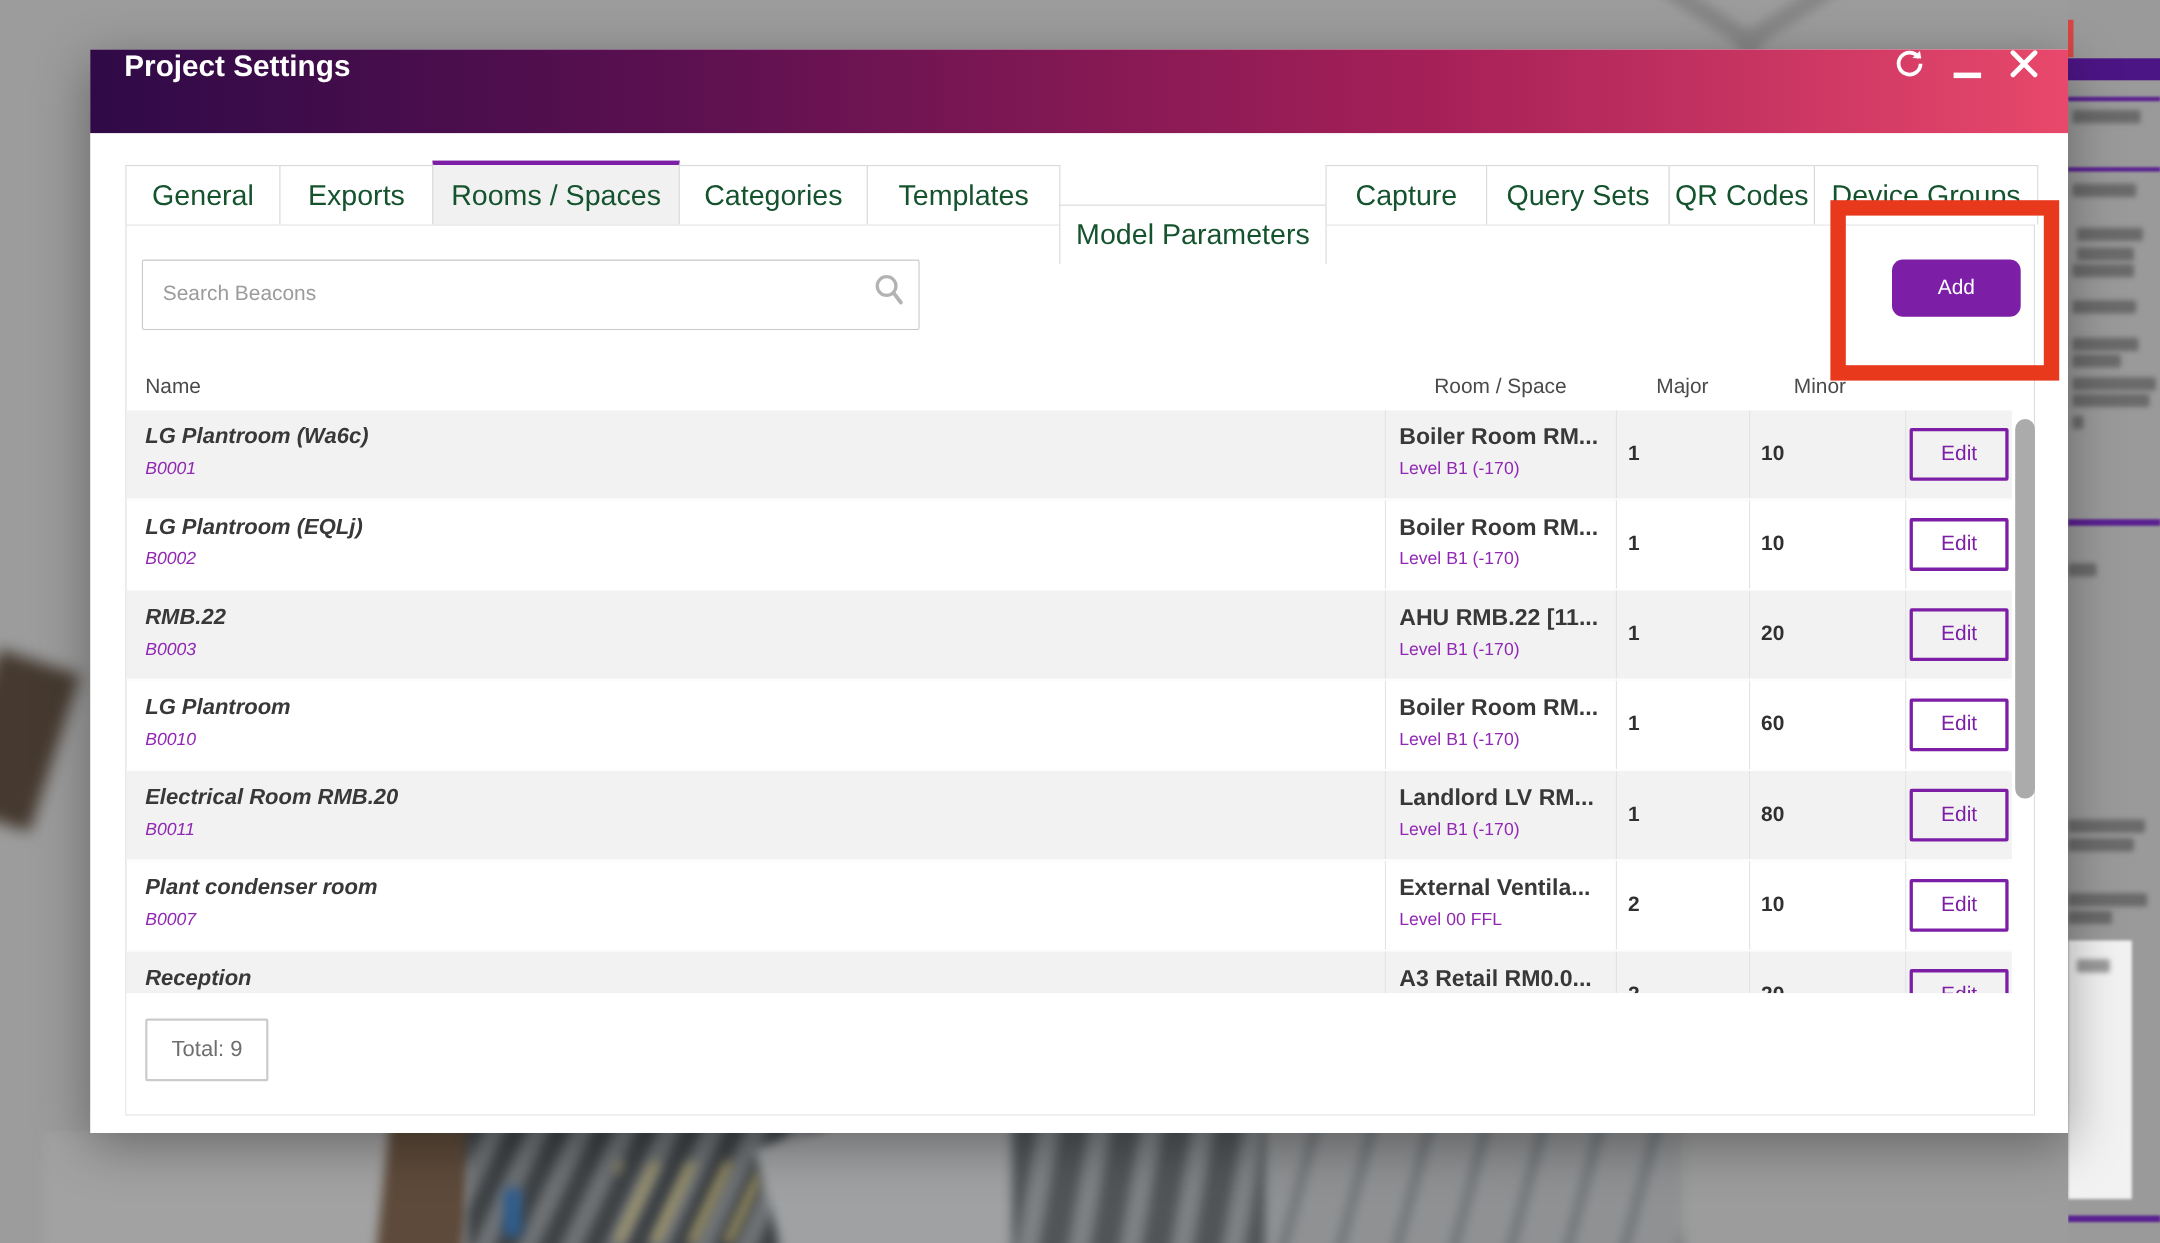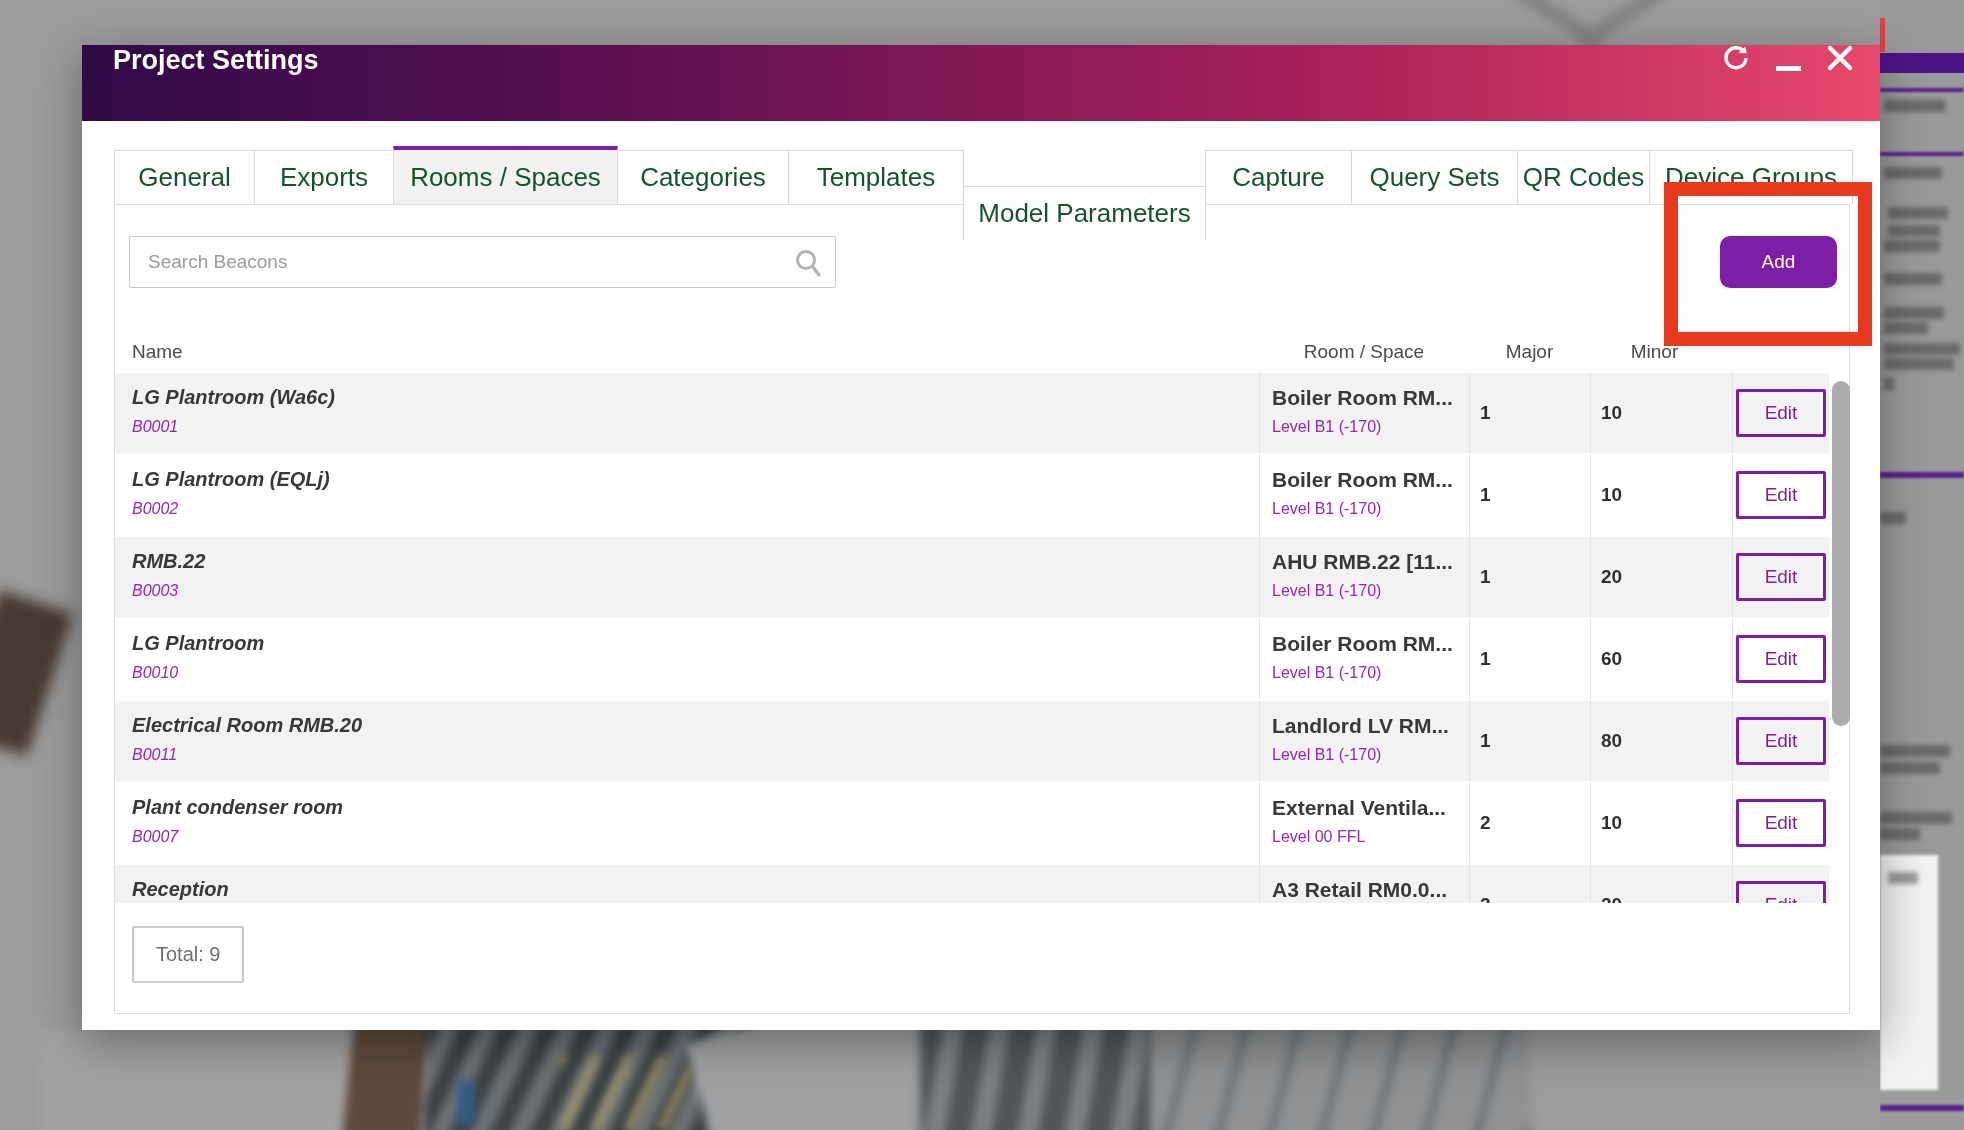--- a/index.html
+++ b/index.html
@@ -58,21 +58,21 @@
     display:flex;align-items:center;justify-content:center;font-size:26px;color:#14532d;cursor:pointer;
   }
   .tab:nth-child(1){width:141px;}.tab:nth-child(2){width:140px;}
   .tab:nth-child(3){width:225px;}.tab:nth-child(4){width:172px;}
   .tab:nth-child(5){width:176px;}.tab:nth-child(6){width:243px;margin-top:36px;}
   .tab:nth-child(7){width:147px;}.tab:nth-child(8){width:167px;}
   .tab:nth-child(9){width:133px;}.tab:nth-child(10){width:204px;}
   .tab.active{height:58px;margin-top:-4px;border-top:4px solid var(--accent);background:#f1f1f1;}
   
   .panel{position:absolute;left:32px;top:159px;width:1736px;height:810px;border:1px solid #ddd;background:#fff;}
-  .search{position:absolute;left:14px;top:31px;width:707px;height:52px;border:1px solid #c9c9c9;border-radius:2px;background:#fff;}
+  .search{position:absolute;left:14px;top:31px;width:707px;height:64px;border:1px solid #c9c9c9;border-radius:2px;background:#fff;}
   .search input{width:100%;height:100%;border:none;outline:none;padding:0 52px 0 18px;font-size:19px;color:#444;background:transparent;font-family:"Liberation Sans",sans-serif;}
   .search input::placeholder{color:#9b9b9b;}
   .search svg{position:absolute;right:12px;top:11px;}
   .add-button{
     position:absolute;right:12px;top:31px;width:117px;height:52px;background:var(--accent);
     color:#fff;border:none;border-radius:10px;font-size:19px;cursor:pointer;font-family:"Liberation Sans",sans-serif;
   }
   .thead,.row{display:grid;grid-template-columns:1144px 210px 121px 129px 110px;}
   .thead{position:absolute;left:0;top:126px;width:1714px;height:42px;align-items:center;color:#4a4a4a;font-size:19px;}
   .th-name{padding-left:17px;}

